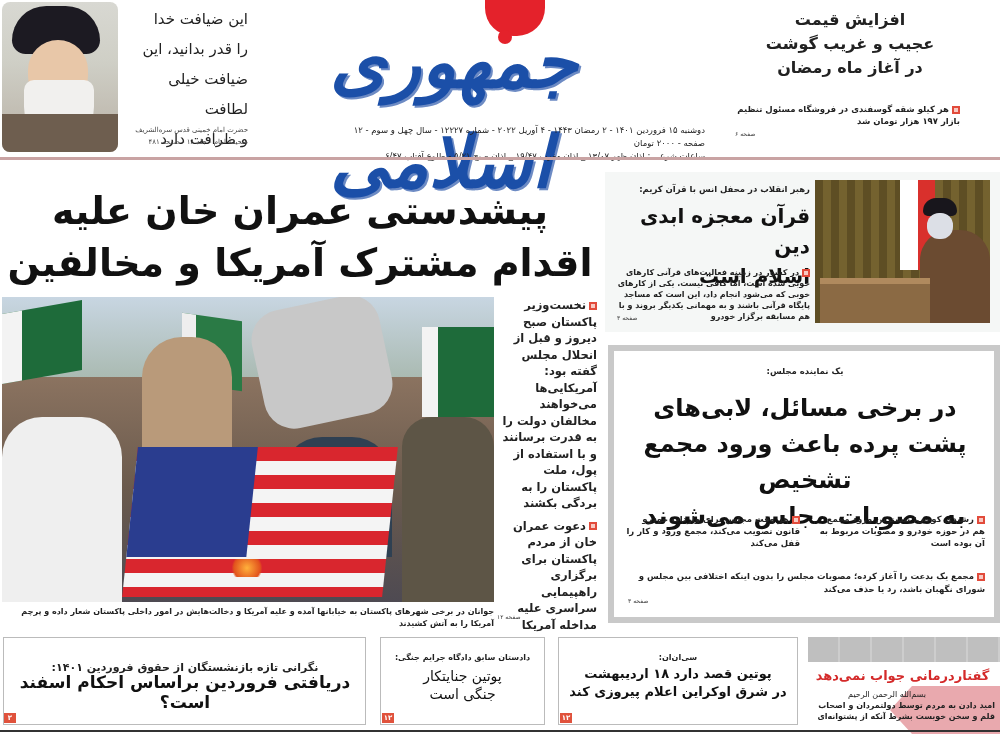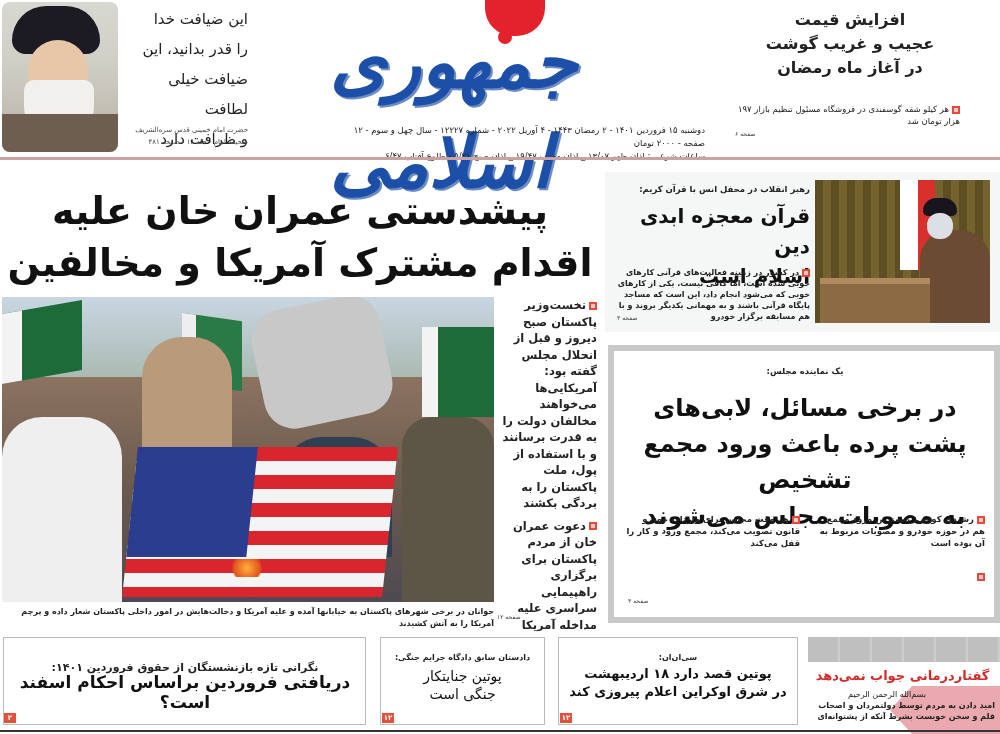--- a/index.html
+++ b/index.html
@@ -39,21 +39,21 @@
   .logo-text {
     position:absolute; left: 0; top: 18px; width: 340px; height: 100px;
     font-family: Liberation Mono, monospace; font-size: 72px; font-weight: bold; font-style: italic;
     color: #1b4fa8; text-align: left; line-height: 100px;
     text-shadow: 2px 2px 0 #6d8bc4;
     direction: rtl;
   }
   .dateline { left: 335px; top: 124px; width: 370px; font-size: 8.5px; line-height: 13px; color: #222; }
 
   .top-right-head { left: 760px; top: 8px; width: 180px; font-size: 16px; line-height: 24px; font-weight: bold; color: #222; }
-  .top-right-body { left: 735px; top: 103px; width: 225px; font-size: 8.5px; line-height: 12px; font-weight: normal; color: #222; }
+  .top-right-body { left: 735px; top: 103px; width: 225px; font-size: 8.5px; line-height: 12px; font-weight: bold; color: #222; }
   .top-right-page { left: 735px; top: 130px; width: 60px; font-size: 6px; color: #333; text-align: left; }
 
   .bullet { display:inline-block; width:8px; height:8px; background:#e24b3b; margin-left:3px; vertical-align: middle; position:relative; }
   .bullet::after { content:""; position:absolute; left:2px; top:2px; width:4px; height:4px; background:#f8c9c2; }
 
   
   .main-headline {
     left: 5px; top: 185px; width: 590px;
     font-size: 38px; line-height: 52px; font-weight: bold; color: #111; text-align: center;
   }
@@ -231,21 +231,21 @@
   <div>پشت پرده باعث ورود مجمع تشخیص</div>
   <div>به مصوبات مجلس می‌شوند</div>
 </div>
 <div class="abs parl-sub1 rtl">
   <span class="bullet"></span><span>رشیدی کوچی: بیشترین ورود مجمع هم در حوزه خودرو و مصوبات مربوط به آن بوده است</span>
 </div>
 <div class="abs parl-sub2 rtl">
   <span class="bullet"></span><span>هر وقت مجلس برای واردات خودرو قانون تصویب می‌کند، مجمع ورود و کار را قفل می‌کند</span>
 </div>
 <div class="abs parl-sub3 rtl">
-  <span class="bullet"></span>
+  <span class="bullet"></span><span>مجمع یک بدعت را آغاز کرده؛ مصوبات مجلس را بدون اینکه اختلافی بین مجلس و شورای نگهبان باشد، رد یا حذف می‌کند</span>
 </div>
 <div class="abs parl-page">صفحه ۳</div>
 
 <div class="abs bbox bbox1"></div>
 <div class="abs bkicker b1-kicker rtl center">نگرانی تازه بازنشستگان از حقوق فروردین ۱۴۰۱:</div>
 <div class="abs b1-head rtl">دریافتی فروردین براساس احکام اسفند است؟</div>
 <div class="abs pbadge pb1">۲</div>
 
 <div class="abs bbox bbox2"></div>
 <div class="abs bkicker b2-kicker rtl center">دادستان سابق دادگاه جرایم جنگی:</div>

